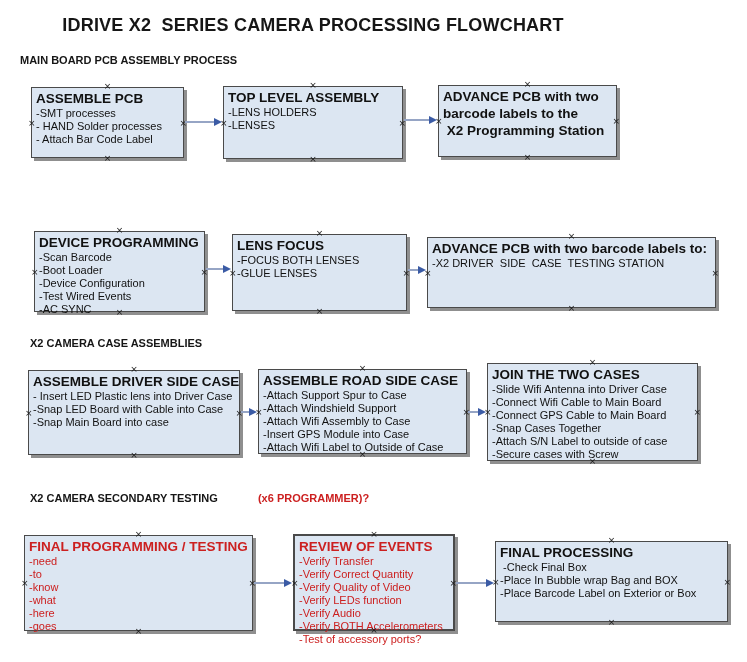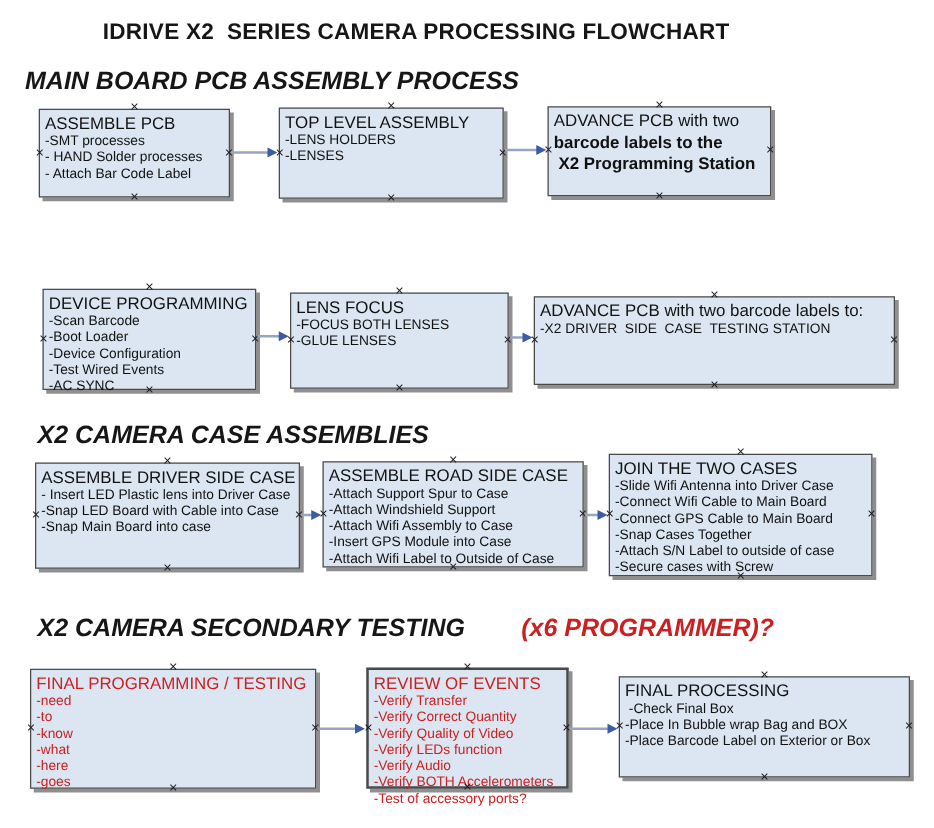--- a/index.html
+++ b/index.html
@@ -3,37 +3,37 @@
 <meta charset="utf-8">
 <style>
   html,body{margin:0;padding:0;background:#ffffff;}
   #canvas{
     position:relative;width:747px;height:662px;background:#ffffff;
     font-family:"Liberation Sans","DejaVu Sans",sans-serif;color:#111;
     overflow:hidden;
   }
   .page-title{
     position:absolute;top:15px;left:0;width:626px;text-align:center;
-    font-size:18px;font-weight:bold;letter-spacing:.2px;white-space:pre;color:#161616;margin-left:20px;
+    font-size:18px;font-weight:bold;letter-spacing:.2px;white-space:pre;color:#161616;
   }
   .sec-heading{
-    position:absolute;font-size:20px;font-weight:bold;white-space:pre;color:#161616;font-style:italic;
+    position:absolute;font-size:11px;font-weight:bold;white-space:pre;color:#161616;
   }
   .sec-heading .red-part{color:#cc2020;margin-left:34px;}
   .h1{left:20px;top:54px;}
   .h2{left:20px;top:200px;}
   .h3{left:30px;top:337px;}
   .h4{left:30px;top:492px;}
 
   .fbox{
     position:absolute;background:#dce6f2;border:1px solid #4a4a4a;
     box-shadow:3px 3px 0 #8f8f8f;box-sizing:border-box;
     padding:2px 3px 0 4px;overflow:visible;
   }
-  .fbox .box-title{font-size:13.5px;font-weight:normal;line-height:17px;white-space:pre;}
+  .fbox .box-title{font-size:13.5px;font-weight:bold;line-height:17px;white-space:pre;}
   .fbox .box-item{font-size:11px;line-height:13px;white-space:pre;}
   .fbox.bold-items .box-item{font-size:13.5px;font-weight:bold;line-height:17px;}
   .fbox.red{color:#cc2020;}
   .fbox.thick{border-width:2px;}
 
   
   .s1b1{left:31px;top:87px;width:153px;height:71px;}
   .s1b2{left:223px;top:86px;width:180px;height:73px;}
   .s1b3{left:438px;top:85px;width:179px;height:72px;}
   .s2b1{left:34px;top:231px;width:171px;height:81px;}

